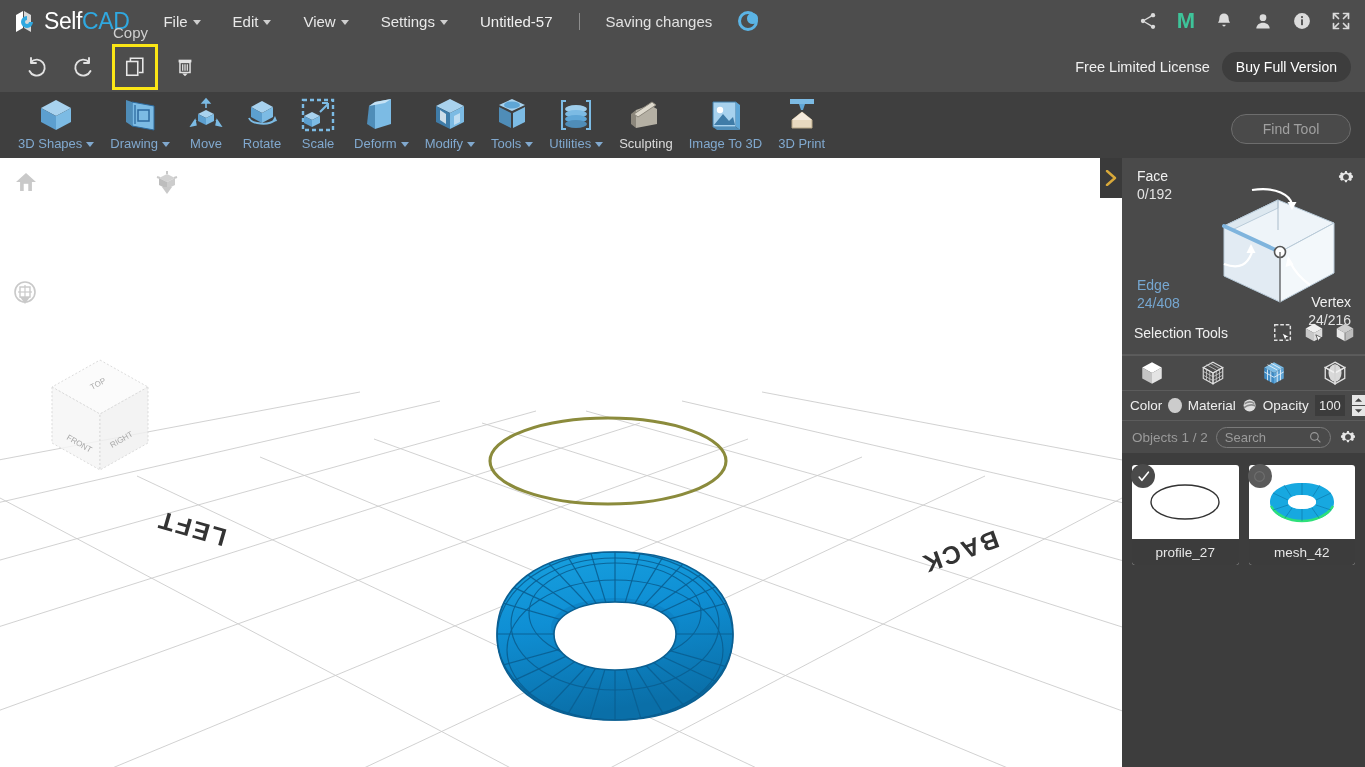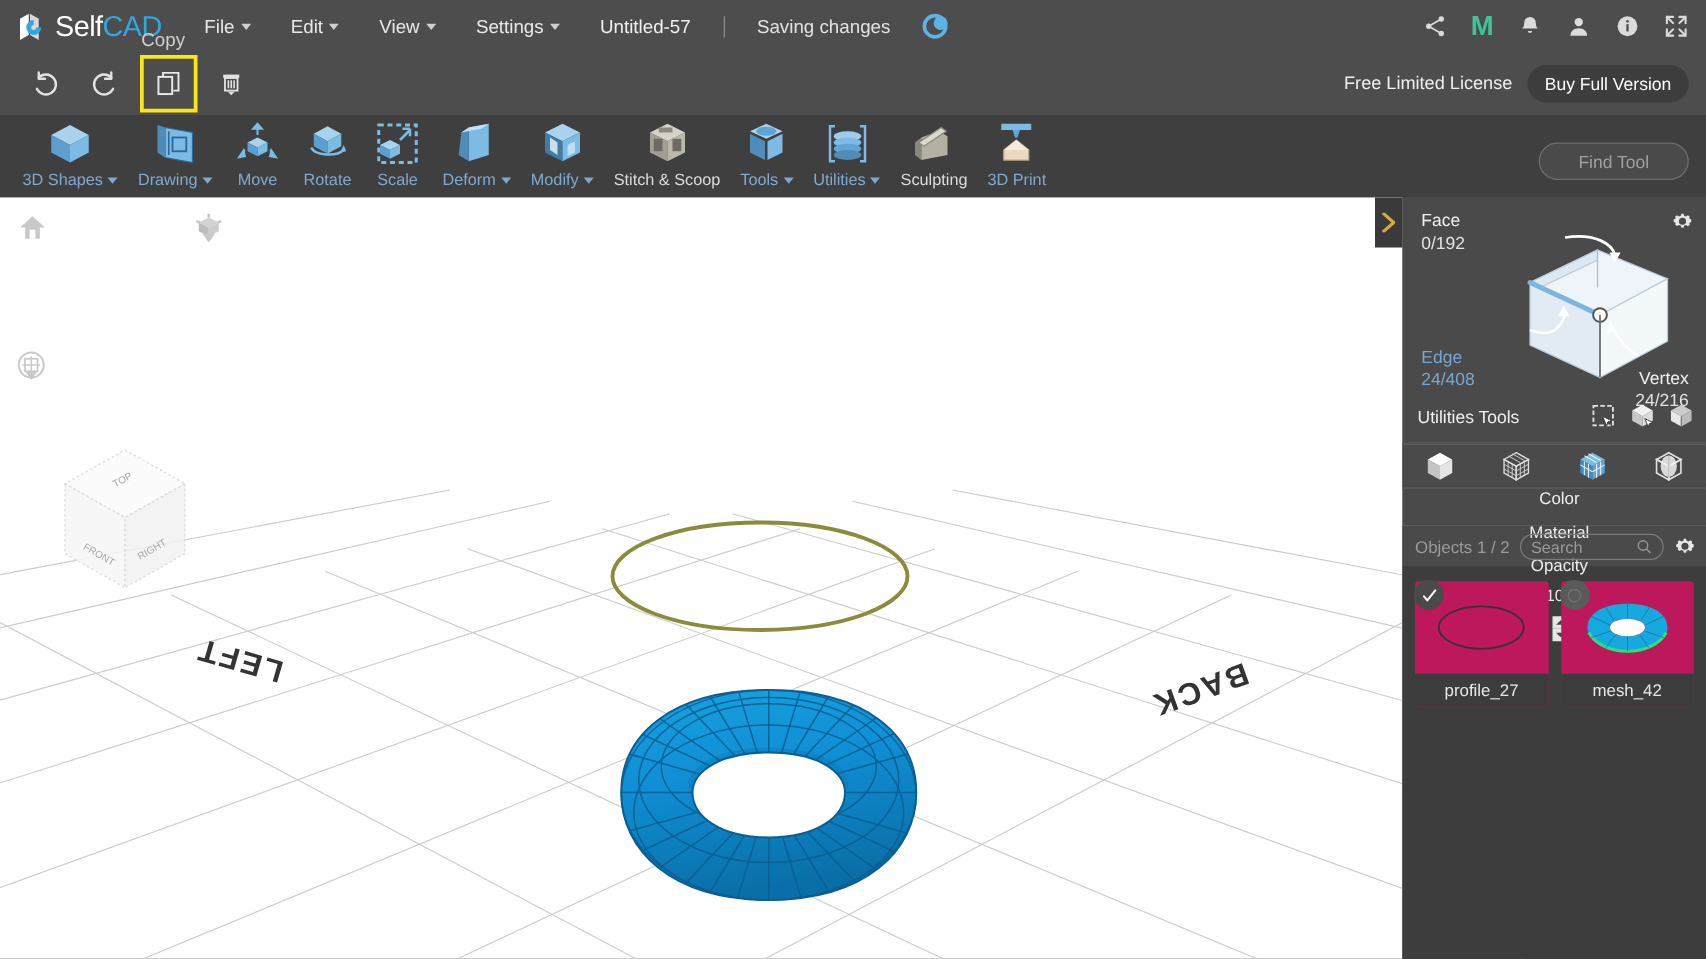--- a/index.html
+++ b/index.html
@@ -153,21 +153,20 @@
 
   .mode-row {
     height: 36px; display: flex; align-items: center; justify-content: space-around;
     background: #4a4a4a; border-top: 1px solid #5c5c5c; border-bottom: 1px solid #5c5c5c;
   }
   .mode-btn { width: 40px; height: 30px; display:flex; align-items:center; justify-content:center; cursor: pointer; }
 
   .mat-row {
     height: 30px; display: flex; align-items: center; gap: 6px; padding-left: 8px;
     border-bottom: 1px solid #5c5c5c;
-    flex-direction: column;
   }
   .mat-lbl { color: #eeeeee; font-size: 13.5px; cursor: pointer; }
   .color-dot { width: 15px; height: 15px; border-radius: 50%; background: #cccccc; cursor: pointer; }
   .opacity-box {
     width: 34px; height: 21px; background: #3c3c3c; color: #e9e9e9;
     font-size: 13px; line-height: 21px; text-align: center; cursor: text;
   }
   .spin {
     width: 13px; height: 21px; display: flex; flex-direction: column;
     justify-content: space-between; margin-left: 1px; cursor: pointer;
@@ -182,21 +181,21 @@
   .obj-search {
     flex: 1; height: 21px; border-radius: 11px; border: 1px solid #7a7a7a;
     color: #9a9a9a; font-size: 13px; display: flex; align-items: center;
     padding: 0 8px; justify-content: space-between; cursor: text;
   }
   .obj-list {
     background: #3d3d3d; height: 442px; padding: 12px 10px; display: flex; gap: 10px;
     align-items: flex-start;
   }
   .obj-card {
-    width: 110px; background: #be185d; border-radius: 3px; position: relative; cursor: pointer;
+    width: 110px; background: #ffffff; border-radius: 3px; position: relative; cursor: pointer;
   }
   .obj-thumb { height: 74px; display: flex; align-items: center; justify-content: center; }
   .obj-name {
     height: 26px; background: #3c3c3c; color: #e7e7e7; font-size: 13.5px;
     display: flex; align-items: center; justify-content: center; border-radius: 0 0 3px 3px;
   }
   .obj-check {
     position: absolute; left: -1px; top: -1px; width: 24px; height: 24px; border-radius: 50%;
     background: #4a4a4a; display: flex; align-items: center; justify-content: center;
     color: #ffffff; font-size: 14px; cursor: pointer;
@@ -382,33 +381,20 @@
           <polygon points="20,3 34,10 20,17 6,10" fill="#a8d2ee"></polygon>
           <polygon points="6,10 20,17 20,33 6,26" fill="#3f7ca8"></polygon>
           <polygon points="34,10 20,17 20,33 34,26" fill="#7cbbe4"></polygon>
           <path d="M10 14l6 4v10l-6-4z" fill="#ffffff" opacity=".75"></path>
           <path d="M24 20l6-3v9l-6 3z" fill="#ffffff" opacity=".5"></path>
         </svg>
       </span>
       <span class="rib-lbl"><span>Modify</span><i class="rib-caret"></i></span>
     </div>
 
-    <div class="rib-item">
-      <span class="rib-ico">
-        <svg width="40" height="38" viewBox="0 0 40 38">
-          <polygon points="20,3 34,10 20,17 6,10" fill="#d6d2c8"></polygon>
-          <polygon points="6,10 20,17 20,33 6,26" fill="#a49e92"></polygon>
-          <polygon points="34,10 20,17 20,33 34,26" fill="#bdb8ac"></polygon>
-          <rect x="9" y="15" width="7" height="10" fill="#6e6a62"></rect>
-          <rect x="24" y="15" width="7" height="10" fill="#6e6a62"></rect>
-          <rect x="13" y="6" width="11" height="4" fill="#8c887e"></rect>
-        </svg>
-      </span>
-      <span class="rib-lbl muted">Stitch &amp; Scoop</span>
-    </div>
 
     <div class="rib-item">
       <span class="rib-ico">
         <svg width="40" height="38" viewBox="0 0 40 38">
           <polygon points="20,3 33,9 20,15 7,9" fill="#a8d2ee"></polygon>
           <ellipse cx="20" cy="9" rx="8" ry="3.6" fill="#5fa6d6"></ellipse>
           <polygon points="7,11 19,17 19,32 7,26" fill="#4f8db8"></polygon>
           <polygon points="33,11 21,17 21,32 33,26" fill="#7cbbe4"></polygon>
         </svg>
       </span>
@@ -432,20 +418,32 @@
       <span class="rib-ico">
         <svg width="40" height="38" viewBox="0 0 40 38">
           <polygon points="10,14 24,9 31,13 31,28 10,32" fill="#b5b0a4"></polygon>
           <polygon points="10,14 10,32 5,28 5,18" fill="#8c877c"></polygon>
           <path d="M8 18l18-12 4 3-18 12z" fill="#ded9cd" stroke="#8c877c"></path>
         </svg>
       </span>
       <span class="rib-lbl muted">Sculpting</span>
     </div>
 
+    <div class="rib-item">
+      <span class="rib-ico">
+        <svg width="40" height="38" viewBox="0 0 40 38">
+          <polygon points="8,6 31,6 31,31 8,31" fill="#a8d2ee" stroke="#3f7ca8"></polygon>
+          <polygon points="31,6 35,9 35,34 31,31" fill="#5fa6d6"></polygon>
+          <polygon points="8,31 31,31 35,34 12,34" fill="#4f8db8"></polygon>
+          <circle cx="15" cy="14" r="3.2" fill="#ffffff"></circle>
+          <polygon points="9,29 18,18 24,25 28,21 30,29" fill="#3f7ca8"></polygon>
+        </svg>
+      </span>
+      <span class="rib-lbl">Image To 3D</span>
+    </div>
 
     <div class="rib-item">
       <span class="rib-ico">
         <svg width="40" height="38" viewBox="0 0 40 38">
           <rect x="8" y="3" width="24" height="5" fill="#7cbbe4"></rect>
           <polygon points="17,8 23,8 21,14 19,14" fill="#5fa6d6"></polygon>
           <polygon points="20,16 30,24 30,32 10,32 10,24" fill="#e8d9c0" stroke="#b9a888"></polygon>
           <polygon points="20,16 30,24 20,24 10,24" fill="#f5eadb"></polygon>
         </svg>
       </span>
@@ -644,21 +642,21 @@
 
         <path d="M70 12 C 95 8 108 18 110 26" fill="none" stroke="#ffffff" stroke-width="2.2"></path>
         <path d="M110 32 l-4.5 -8 h9 z" fill="#ffffff"></path>
         <path d="M42 86 C 58 92 66 86 70 74" fill="none" stroke="#ffffff" stroke-width="2.2"></path>
         <path d="M69 66 l4.5 9 h-9 z" fill="#ffffff"></path>
         <path d="M128 107 C 118 100 112 92 108 84" fill="none" stroke="#ffffff" stroke-width="2.2"></path>
         <path d="M106 78 l5.5 8.5 -8 2.5 z" fill="#ffffff"></path>
       </svg>
 
       <div class="sel-tools-row">
-        <span class="sel-tools-lbl">Utilities Tools</span>
+        <span class="sel-tools-lbl">Selection Tools</span>
         <svg class="sel-tool-ico" viewBox="0 0 24 24">
           <rect x="3" y="3" width="17" height="17" fill="none" stroke="#e2e2e2" stroke-width="1.6" stroke-dasharray="4 2"></rect>
           <path d="M11 12 l8 4 -3.5 1 -1 3.5 z" fill="#ffffff" stroke="#333" stroke-width="0.8"></path>
         </svg>
         <svg class="sel-tool-ico" viewBox="0 0 24 24">
           <polygon points="12,2 21,7 12,12 3,7" fill="#f0f0f0"></polygon>
           <polygon points="3,7 12,12 12,21 3,16" fill="#c8c8c8"></polygon>
           <polygon points="21,7 12,12 12,21 21,16" fill="#dcdcdc"></polygon>
           <path d="M14 14 l7 3.5 -3 1 -1 3 z" fill="#ffffff" stroke="#333" stroke-width="0.8"></path>
         </svg>

